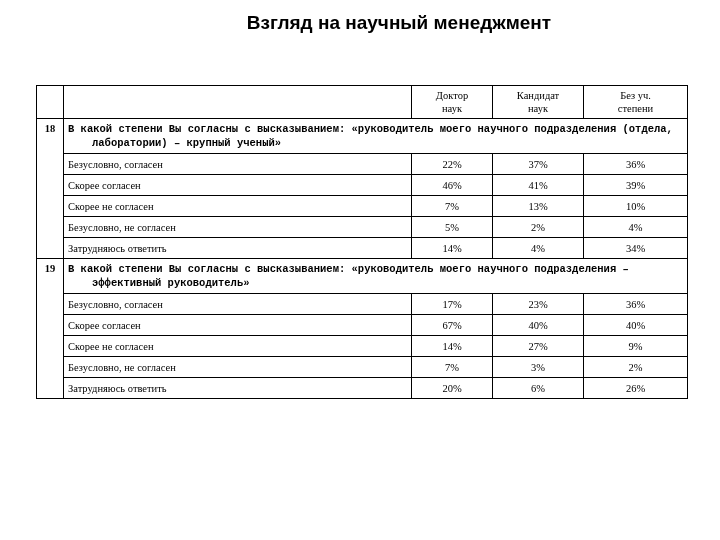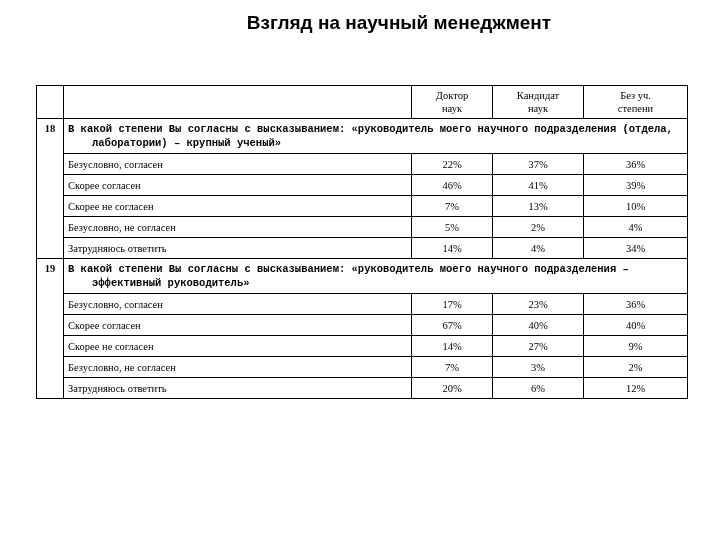--- a/index.html
+++ b/index.html
@@ -115,16 +115,16 @@
   <tr class="ans-row">
     <td>Безусловно, не согласен</td>
     <td class="val">7%</td>
     <td class="val">3%</td>
     <td class="val">2%</td>
   </tr>
   <tr class="ans-row">
     <td>Затрудняюсь ответить</td>
     <td class="val">20%</td>
     <td class="val">6%</td>
-    <td class="val">12%</td>
+    <td class="val">26%</td>
   </tr>
 </tbody>
   </table>
 
 </body></html>

